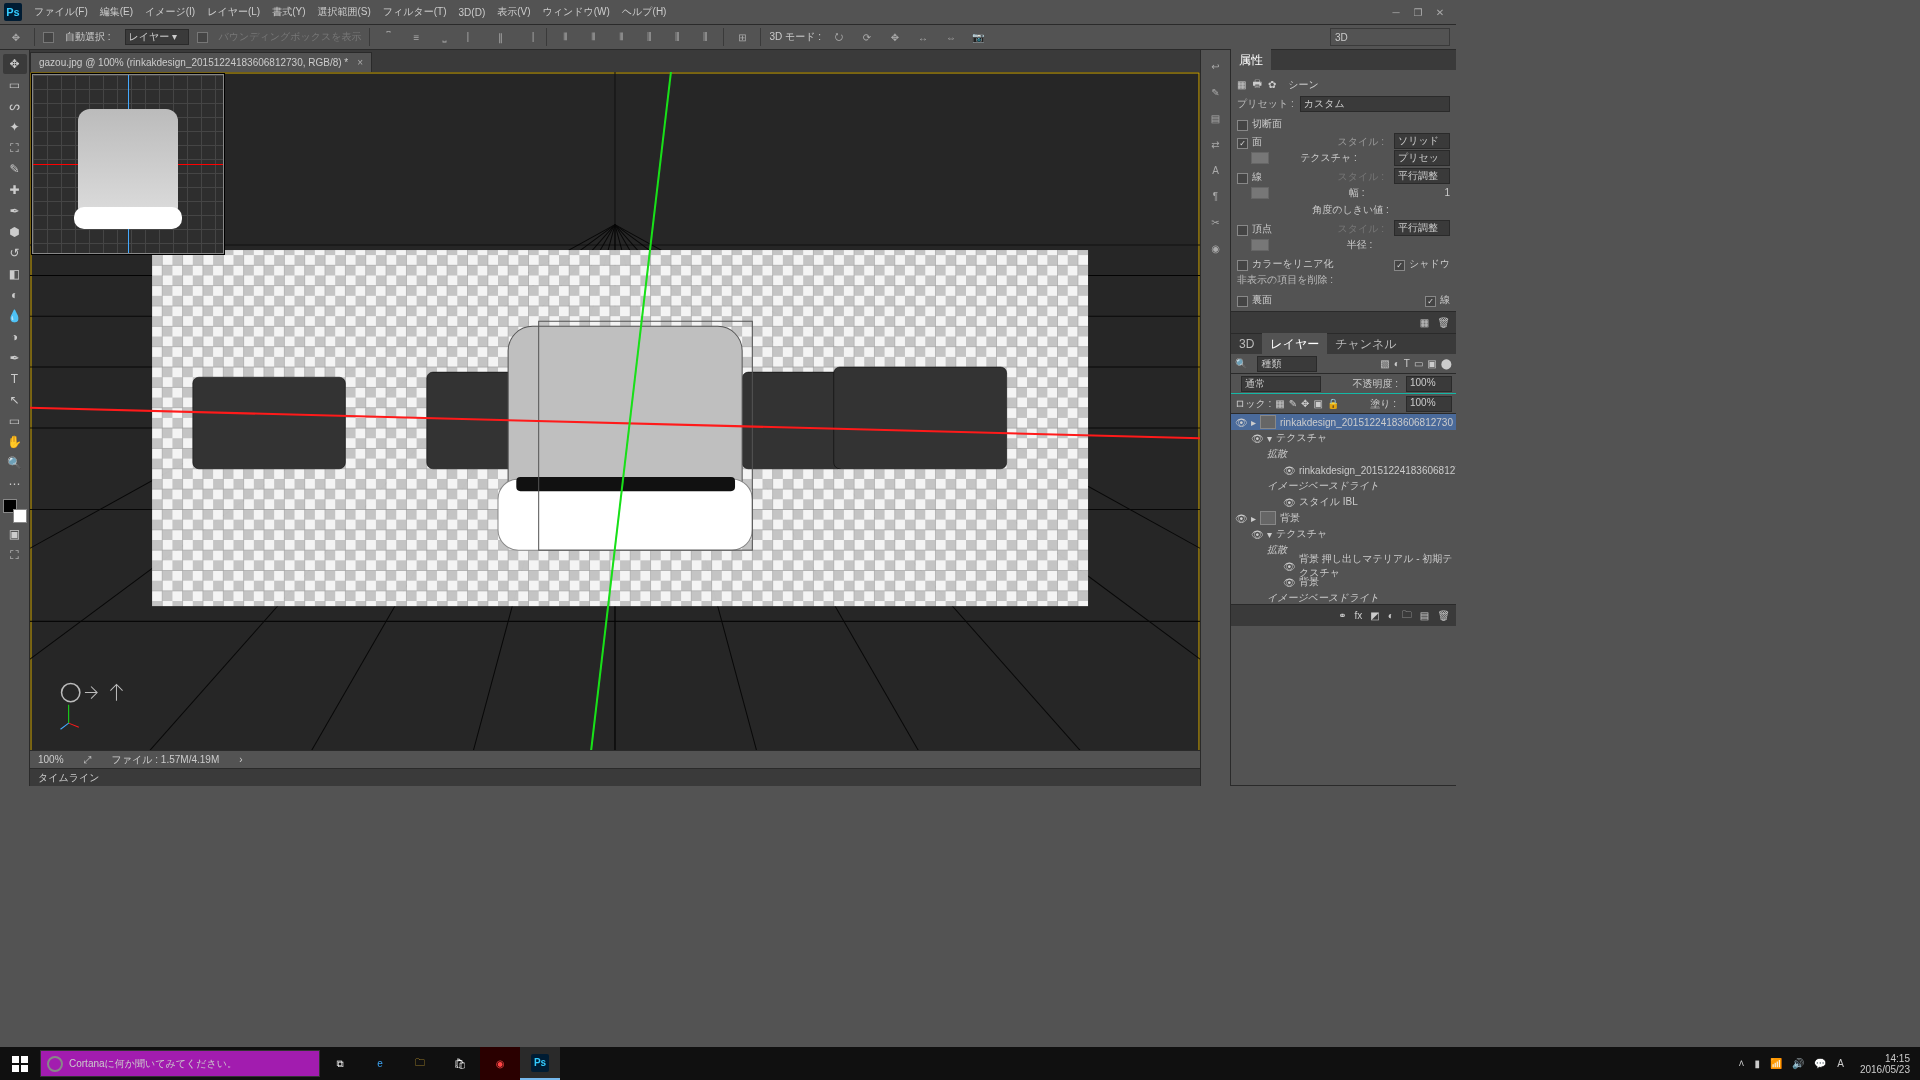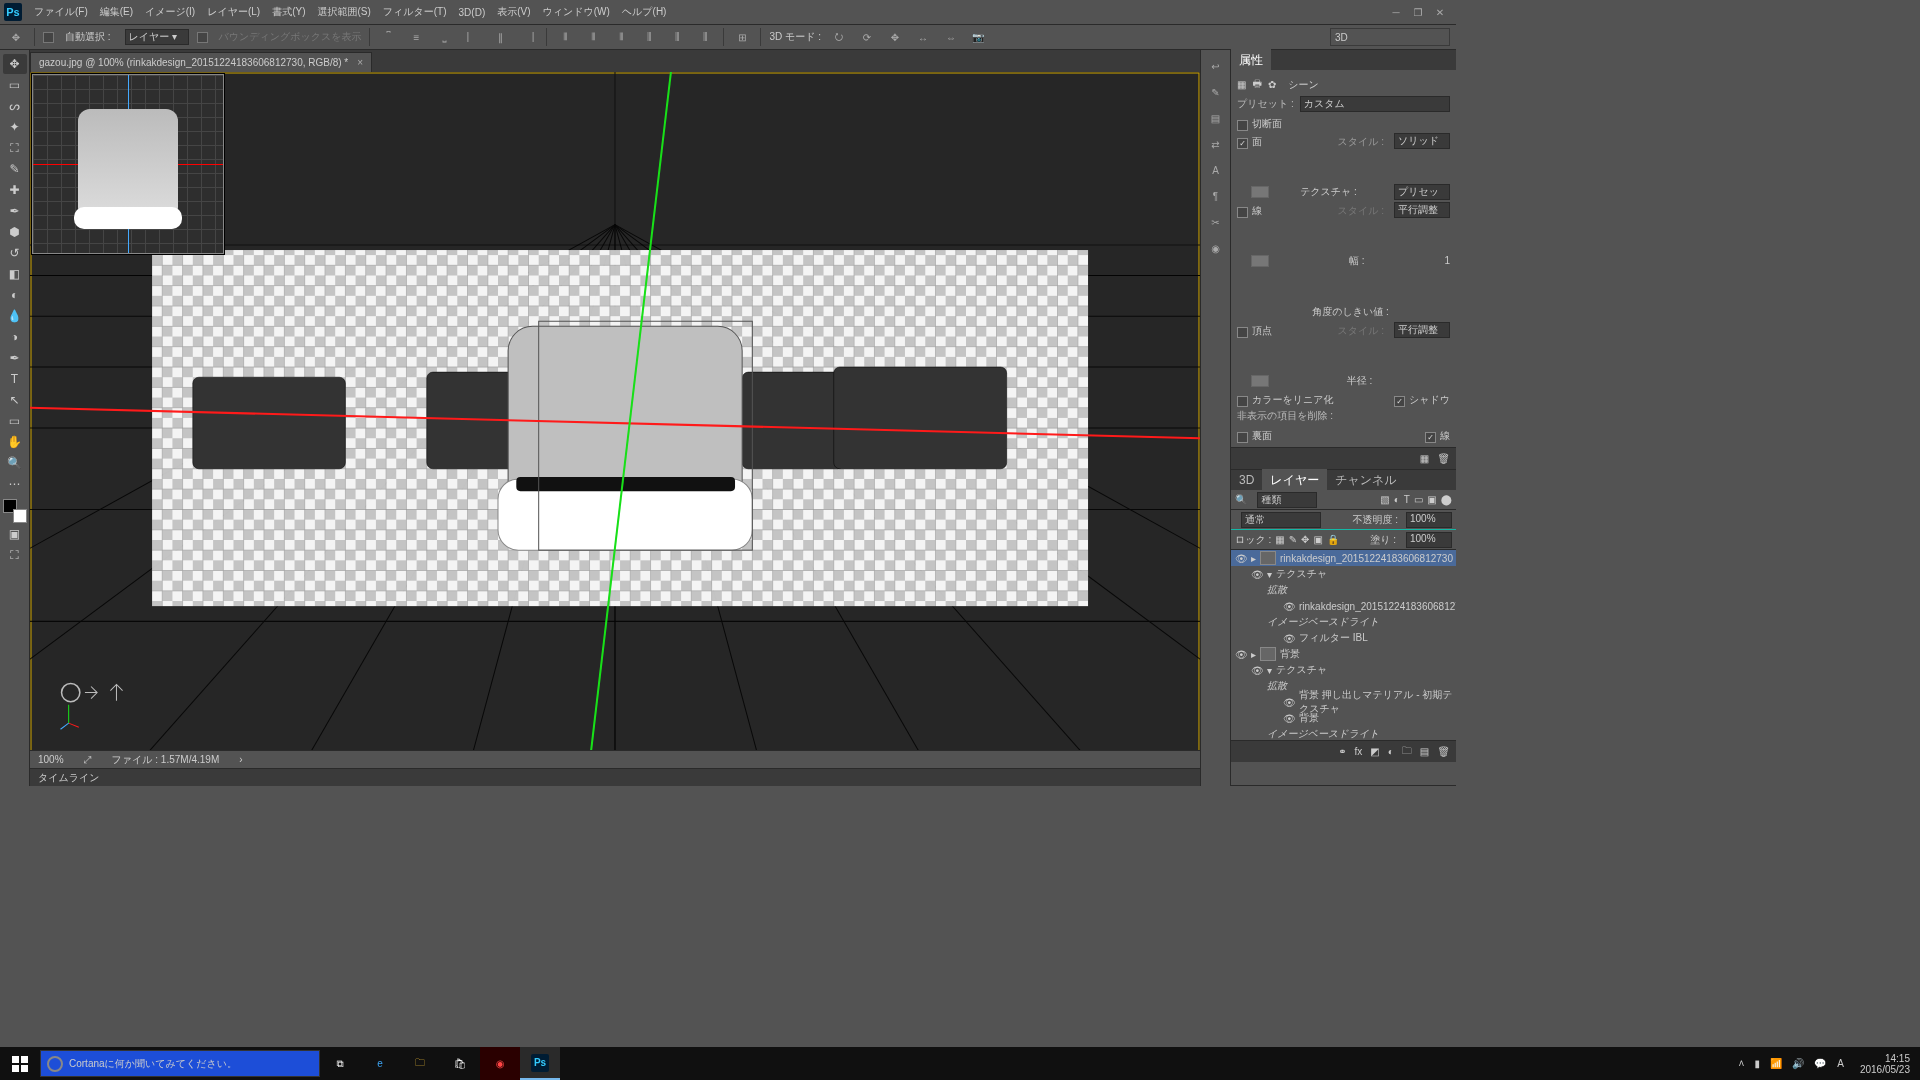--- a/index.html
+++ b/index.html
@@ -49,40 +49,40 @@
 .ptabs{height:20px;background:#3a3a3a;display:flex;align-items:center;}
 .ptab{padding:3px 8px;font-size:12px;color:#bbb;}
 .ptab.active{background:#535353;color:#fff;}
 .pbody{padding:4px 6px;font-size:10px;}
 .proprow{display:flex;align-items:center;justify-content:space-between;height:18px;}
 .proprow label{color:#bbb;}
 .propsel{background:#3a3a3a;border:1px solid #2a2a2a;color:#ccc;font-size:10px;height:16px;flex:1;margin-left:6px;padding:0 3px;}
 .ckline{display:flex;align-items:flex-end;height:18px;gap:4px;}
 .ckline .ckb{width:11px;height:11px;border:1px solid #888;background:#444;display:flex;align-items:center;justify-content:center;font-size:8px;}
 .ckline .ckb.on::after{content:"✓";color:#ddd;}
-.subind{padding-left:14px;display:flex;justify-content:space-between;align-items:center;height:17px;color:#888;margin-top:34px;}
+.subind{padding-left:14px;display:flex;justify-content:space-between;align-items:center;height:17px;color:#888;}
 .swatch{width:18px;height:12px;border:1px solid #666;background:#777;}
 
 .pfoot{height:22px;background:#3a3a3a;border-top:1px solid #2a2a2a;display:flex;align-items:center;justify-content:flex-end;gap:8px;padding:0 6px;}
 
 
 .layerrow{display:flex;align-items:center;height:16px;gap:4px;padding-left:4px;}
 .layerrow.sel{background:#4a6a9a;}
 .eye{width:12px;font-size:10px;color:#ccc;}
 .thumb3d{width:16px;height:14px;background:#666;border:1px solid #888;}
 .indent1{padding-left:20px;}
 .indent2{padding-left:36px;}
 .indent3{padding-left:52px;}
 .layerfoot{height:22px;background:#3a3a3a;border-top:1px solid #2a2a2a;display:flex;align-items:center;justify-content:flex-end;gap:8px;padding:0 6px;}
 
 
 #taskbar{position:fixed;left:0;right:0;bottom:0;height:33px;background:#101010;display:flex;align-items:center;}
 #taskbar .tb{width:40px;height:33px;display:flex;align-items:center;justify-content:center;color:#fff;}
 #taskbar .tb.active{border-bottom:2px solid #76b9ed;background:#2a2a2a;}
-#cortana{flex:0 0 280px;height:27px;background:#1d4ed8;border:1px solid #333;display:flex;align-items:center;padding:0 6px;gap:6px;color:#888;}
+#cortana{flex:0 0 280px;height:27px;background:#a21caf;border:1px solid #333;display:flex;align-items:center;padding:0 6px;gap:6px;color:#888;}
 #cortana .ring{width:16px;height:16px;border:2px solid #888;border-radius:50%;}
 #tray{margin-left:auto;display:flex;align-items:center;gap:10px;padding-right:4px;color:#ddd;}
 #clock{text-align:right;font-size:9.5px;line-height:11px;padding:0 6px;}
 
 
 .navprev{position:absolute;left:2px;top:2px;width:192px;height:180px;background:#2e2e2e;border:1px solid #888;box-shadow:0 0 0 1px #000;display:flex;align-items:center;justify-content:center;}
 .navprev::before{content:"";position:absolute;inset:0;background-image:linear-gradient(#555 1px,transparent 1px),linear-gradient(90deg,#555 1px,transparent 1px);background-size:14px 14px;opacity:.6;}
 .navprev .obj{position:relative;width:100px;height:110px;background:linear-gradient(#bbb,#ddd);border-radius:12px;}
 .navprev .objbase{position:absolute;bottom:-10px;left:-4px;width:108px;height:22px;background:#fff;border-radius:10px;}
 .navprev .axr{position:absolute;left:0;right:0;top:50%;height:1px;background:red;}
@@ -440,21 +440,21 @@
             </div>
           <div class="layerrow indent3">
               <span class="eye">👁</span>
               <span>rinkakdesign_20151224183606812730...</span>
             </div>
           <div class="layerrow indent2">
               <span style="font-style:italic">イメージベースドライト</span>
             </div>
           <div class="layerrow indent3">
               <span class="eye">👁</span>
-              <span>フィルター IBL</span>
+              <span>スタイル IBL</span>
             </div>
           <div class="layerrow">
               <span class="eye">👁</span>
               <span>▸</span>
               <span class="thumb3d"></span>
               <span>背景</span>
             </div>
           <div class="layerrow indent1">
               <span class="eye">👁</span>
               <span>▾</span>

